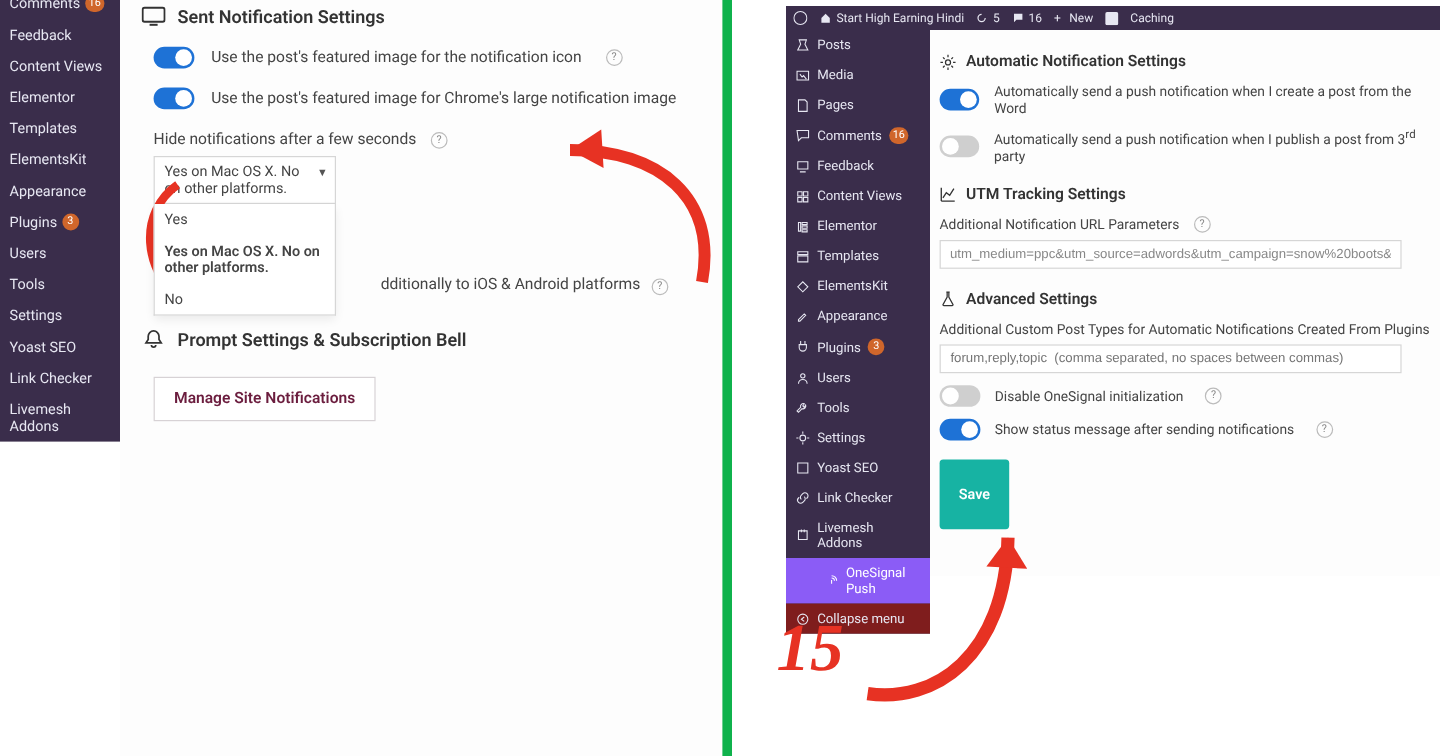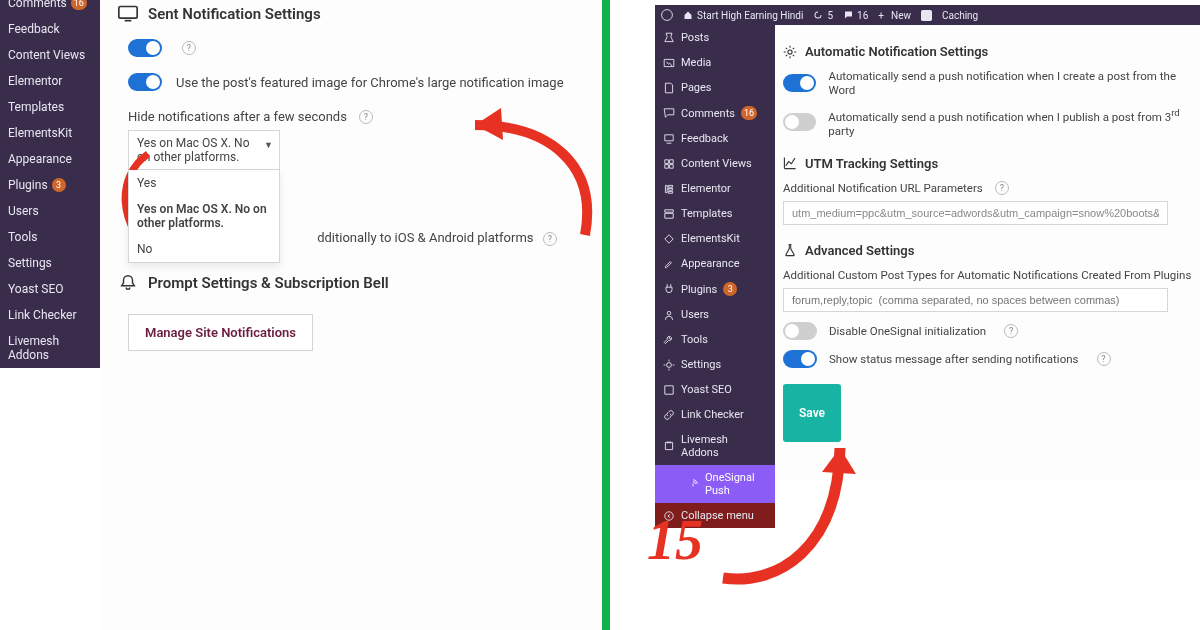--- a/index.html
+++ b/index.html
@@ -116,20 +116,21 @@
             <rect x="1" y="1" width="22" height="14" rx="2" fill="none" stroke="#333" stroke-width="2"></rect>
             <rect x="8" y="17" width="8" height="2" fill="#333"></rect>
           </svg>
         <span>Sent Notification Settings</span>
       </div>
 
       <div class="toggle-row">
         <div class="toggle on">
             <div class="knob"></div>
           </div>
+        <span>Use the post's featured image for the notification icon</span>
         <span class="help">?</span>
       </div>
       <div class="toggle-row">
         <div class="toggle on">
             <div class="knob"></div>
           </div>
         <span>Use the post's featured image for Chrome's large notification image</span>
       </div>
 
       <div class="hide-label">

